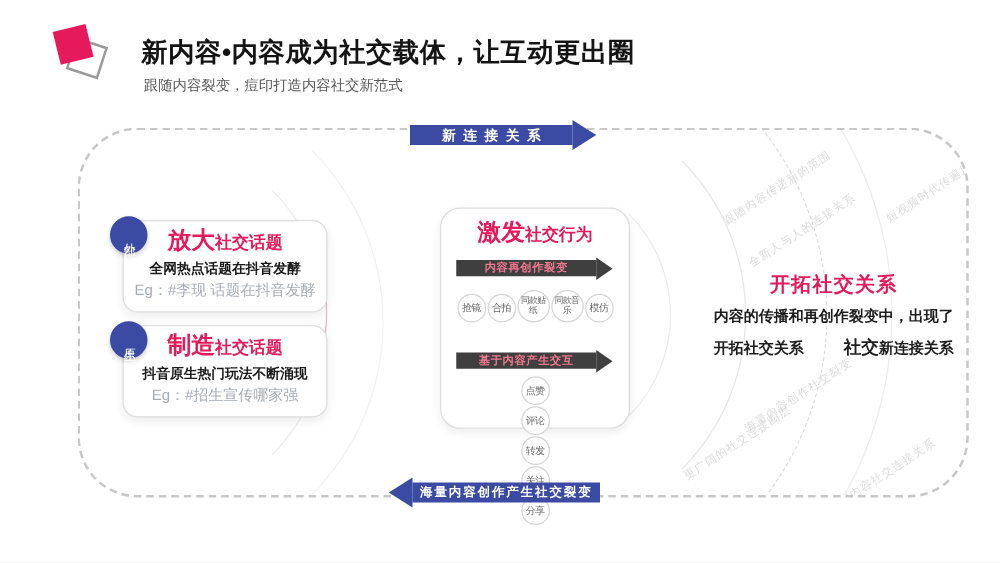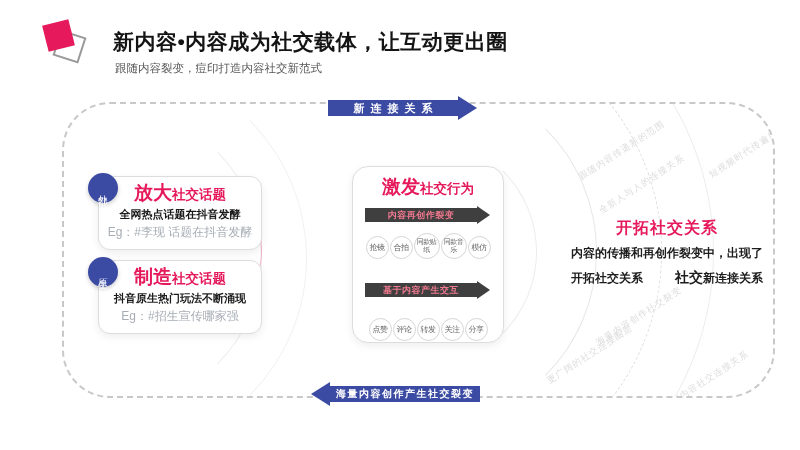--- a/index.html
+++ b/index.html
@@ -61,21 +61,21 @@
   .mid-title .big { font-size:19px; }
   .mid-title .small { font-size:13.5px; }
   .dark-arrow { position:relative; width:112px; height:14px; background:var(--dark); display:flex; align-items:center; justify-content:center; color:#f0788f; font-size:9px; font-weight:bold; letter-spacing:0.5px; }
   .da1 { margin-top:12px; margin-left:-14px; }
   .da2 { margin-top:24px; margin-left:-14px; }
   .dark-arrow::after { content:""; position:absolute; right:-13px; top:-2px; border-top:9px solid transparent; border-bottom:9px solid transparent; border-left:13px solid var(--dark); }
   .pill-row { margin-top:11px; display:flex; gap:1px; align-items:flex-end; justify-content:center; }
   .pill { border:1px solid #d5d5d5; border-radius:50%; color:#666; display:flex; align-items:center; justify-content:center; background:#fff; text-align:center; }
   .pill-s { width:23px; height:23px; font-size:8px; letter-spacing:-0.5px; }
   .pill-m { width:26px; height:26px; font-size:7px; line-height:1.2; word-break:break-all; padding:2px; letter-spacing:-0.5px; }
-  .pill-row2 { margin-top:21px; }
+  .pill-row2 { margin-top:6px;flex-direction:column; }
 
   
   .right-block { position:absolute; left:496px; top:114px; width:214px; text-align:center; }
   .right-title { font-size:16px; font-weight:bold; color:var(--accent); letter-spacing:1px; }
   .right-line { margin-top:5px; font-size:12px; font-weight:bold; color:#1d1d1d; line-height:1.5; }
   .right-line .em { font-size:14px;padding-left:32px; }
 </style>
 </head>
 <body>
 

